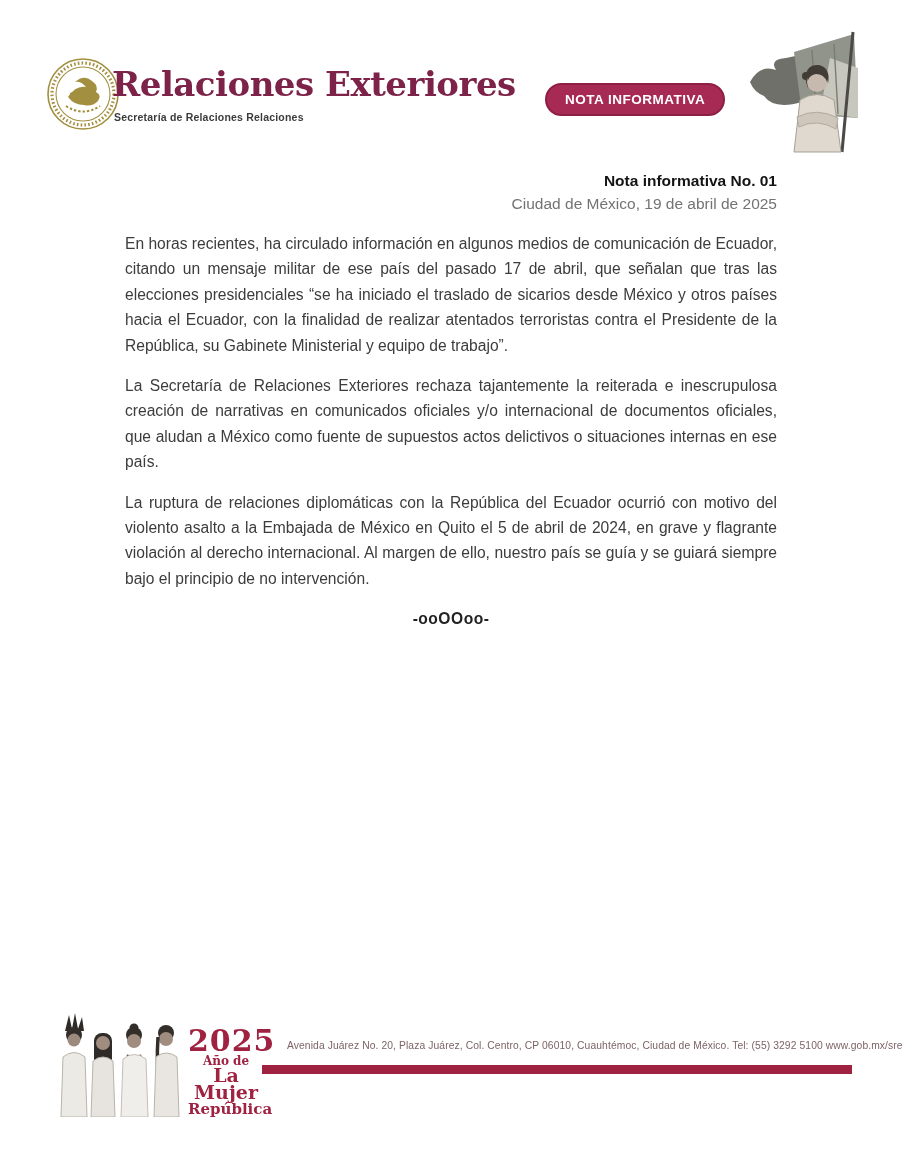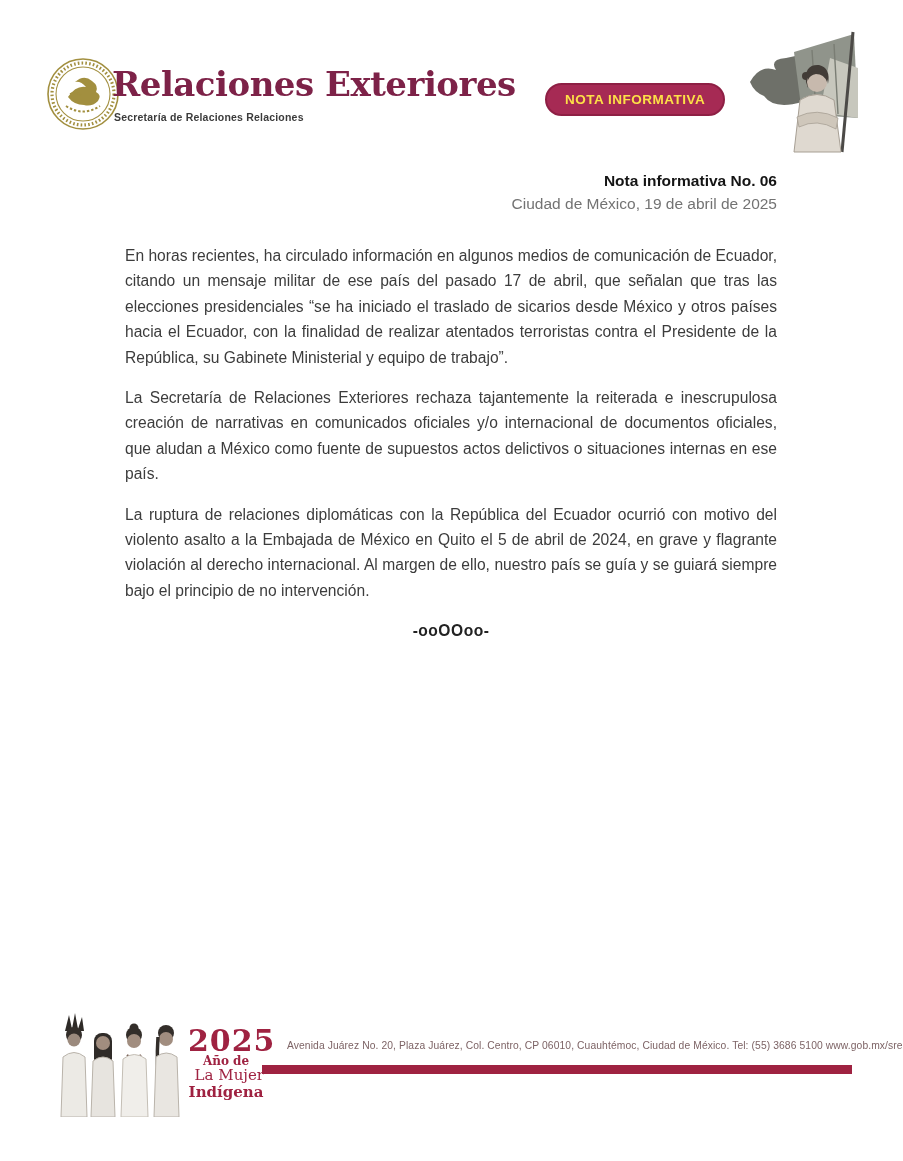--- a/index.html
+++ b/index.html
@@ -14,50 +14,50 @@
     font-family:"DejaVu Serif",serif;font-weight:bold;font-size:34px;
     color:#7d2248;letter-spacing:-0.5px;white-space:nowrap;
   }
   .brand-sub{
     position:absolute;left:114px;top:111px;font-size:10.5px;font-weight:bold;
     color:#3b3b3b;letter-spacing:0.2px;white-space:nowrap;
   }
   .badge{
     position:absolute;left:545px;top:83px;height:29px;line-height:29px;
     padding:0 18px;border-radius:17px;background:#a62a54;border:2px solid #8e1f44;
-    color:#fde047;font-weight:bold;font-size:13.5px;letter-spacing:0.5px;
+    color:#ffffff;font-weight:bold;font-size:13.5px;letter-spacing:0.5px;
     white-space:nowrap;
   }
   .flag-art{position:absolute;left:742px;top:30px;width:128px;height:124px;}
   
   .meta{
     position:absolute;left:125px;top:169px;width:652px;text-align:right;
     line-height:23px;font-size:15.5px;
   }
   .meta .title{font-weight:bold;color:#141414;}
   .meta .dateline{color:#737373;}
   
   .doc-body{
     position:absolute;left:125px;top:231px;width:652px;
     font-size:15.6px;line-height:25.4px;color:#3c3c3c;text-align:justify;
   }
-  .doc-body p{margin:12px 0 15px 0;}
+  .doc-body p{margin:0 0 15px 0;}
   .separator{
     margin-top:9px;text-align:center;font-weight:bold;color:#222222;
     letter-spacing:0.5px;
   }
   
   .women-art{position:absolute;left:55px;top:1013px;width:130px;height:104px;}
   .year-block{
     position:absolute;left:188px;top:1026px;width:76px;text-align:center;
     color:#9f2241;font-family:"DejaVu Serif",serif;
   }
   .year-block .y{font-size:30px;font-weight:bold;line-height:30px;letter-spacing:1px;}
   .year-block .y-sub{font-size:12px;font-weight:bold;line-height:11px;}
-  .year-block .y-l2{font-size:15px;font-weight:normal;line-height:17px;text-align:right;}
+  .year-block .y-l2{font-size:19px;font-weight:bold;line-height:17px;}
   .year-block .y-l3{font-size:15px;font-weight:bold;line-height:17px;}
   .address{
     position:absolute;left:287px;top:1040px;width:560px;
     font-size:10.3px;color:#7d6365;letter-spacing:0.1px;white-space:nowrap;
   }
   .footer-bar{
     position:absolute;left:262px;top:1065px;width:590px;height:9px;
     background:#9f2241;
   }
 </style>
@@ -88,21 +88,21 @@
     <line x1="111" y1="2" x2="100" y2="122" stroke="#4c4a47" stroke-width="3"></line>
     <circle cx="64" cy="46" r="4" fill="#423c37"></circle>
     <path d="M64 52 Q62 34 77 35 Q89 38 86 54 Q85 42 74 42 Q66 44 66 58 Z" fill="#423c37"></path>
     <circle cx="75" cy="52" r="10" fill="#c7b9ad"></circle>
     <path d="M66 44 Q72 39 82 43 Q86 46 85 52 Q82 44 74 44 Q68 45 66 50 Z" fill="#423c37"></path>
     <path d="M58 70 Q75 59 92 70 L99 122 L52 122 Z" fill="#dfd9d0" stroke="#a79f94" stroke-width="1"></path>
     <path d="M55 87 Q75 77 96 88 L94 99 Q75 88 57 97 Z" fill="#cfc7bb" stroke="#a79f94" stroke-width="0.8"></path>
   </svg>
 
   <div class="meta">
-    <div class="title">Nota informativa No. 06</div>
+    <div class="title">Nota informativa No. 01</div>
     <div class="dateline">Ciudad de México, 19 de abril de 2025</div>
   </div>
 
   <div class="doc-body">
     <p>En horas recientes, ha circulado información en algunos medios de comunicación de Ecuador, citando un mensaje militar de ese país del pasado 17 de abril, que señalan que tras las elecciones presidenciales “se ha iniciado el traslado de sicarios desde México y otros países hacia el Ecuador, con la finalidad de realizar atentados terroristas contra el Presidente de la República, su Gabinete Ministerial y equipo de trabajo”.</p>
     <p>La Secretaría de Relaciones Exteriores rechaza tajantemente la reiterada e inescrupulosa creación de narrativas en comunicados oficiales y/o internacional de documentos oficiales, que aludan a México como fuente de supuestos actos delictivos o situaciones internas en ese país.</p>
     <p>La ruptura de relaciones diplomáticas con la República del Ecuador ocurrió con motivo del violento asalto a la Embajada de México en Quito el 5 de abril de 2024, en grave y flagrante violación al derecho internacional. Al margen de ello, nuestro país se guía y se guiará siempre bajo el principio de no intervención.</p>
     <div class="separator">-ooOOoo-</div>
   </div>
 
@@ -122,19 +122,19 @@
     <circle cx="111" cy="20" r="8" fill="#332e2a"></circle>
     <circle cx="111" cy="26" r="7" fill="#a18d7f"></circle>
     <path d="M103 24 q-2 30 2 48" stroke="#332e2a" stroke-width="3.5" fill="none"></path>
     <path d="M99 104 L101 44 Q111 36 122 44 L124 104 Z" fill="#e9e6e1" stroke="#b9b3aa" stroke-width="1"></path>
   </svg>
 
   <div class="year-block">
     <div class="y">2025</div>
     <div class="y-sub">Año de</div>
     <div class="y-l2">La Mujer</div>
-    <div class="y-l3">Indígena</div>
+    <div class="y-l3">República</div>
   </div>
 
-  <div class="address">Avenida Juárez No. 20, Plaza Juárez, Col. Centro, CP 06010, Cuauhtémoc, Ciudad de México. Tel: (55) 3686 5100  www.gob.mx/sre</div>
+  <div class="address">Avenida Juárez No. 20, Plaza Juárez, Col. Centro, CP 06010, Cuauhtémoc, Ciudad de México. Tel: (55) 3292 5100  www.gob.mx/sre</div>
   <div class="footer-bar"></div>
 
 </div>
 
 </body></html>

